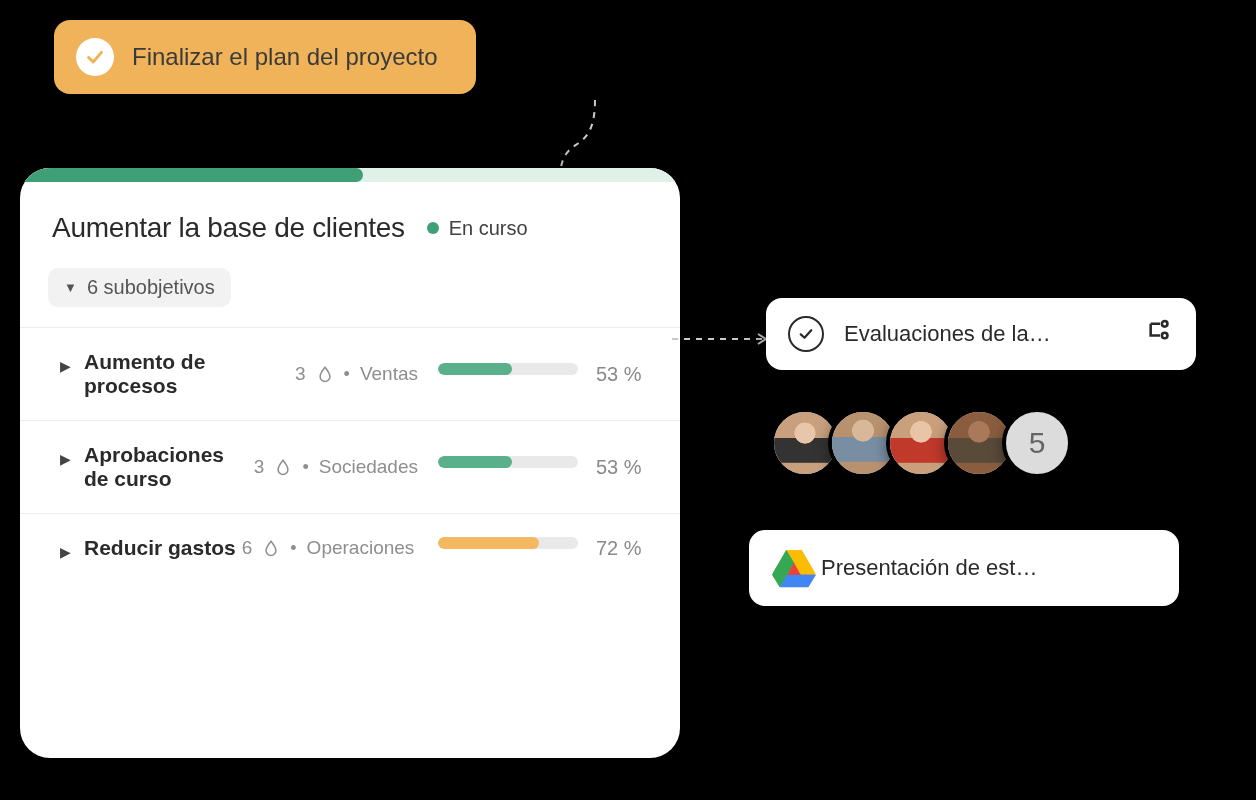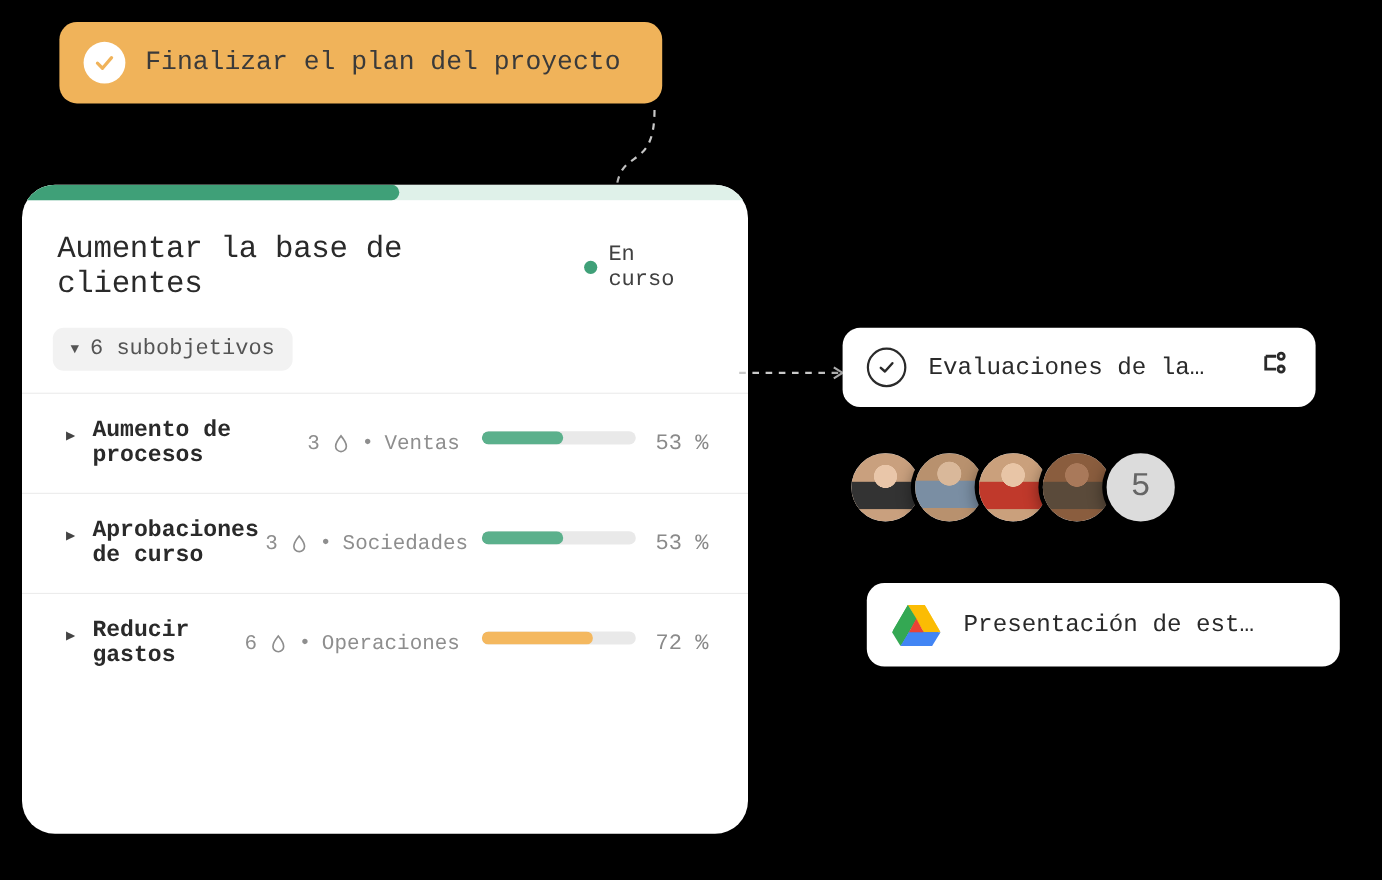--- a/index.html
+++ b/index.html
@@ -1,17 +1,17 @@
 <!DOCTYPE html>
 <html><head>
 <meta charset="utf-8">
 <style>
   * { box-sizing: border-box; margin: 0; padding: 0; }
   html, body { width: 1256px; height: 800px; background: #000; font-family: -apple-system, BlinkMacSystemFont, "Segoe UI", Helvetica, Arial, sans-serif; }
-  .canvas { position: relative; width: 1256px; height: 800px; font-family: Liberation Mono, monospace; }
+  .canvas { position: relative; width: 1256px; height: 800px; }
 
   
   .task-pill {
     position: absolute; left: 54px; top: 20px;
     display: flex; align-items: center; gap: 18px;
     background: #f0b35a; border-radius: 16px;
     padding: 18px 38px 18px 22px;
     box-shadow: 0 6px 18px rgba(0,0,0,.35);
   }
   .task-pill .check {
@@ -68,40 +68,40 @@
   .connector1b svg { width:100%; height:100%; }
   .connector2 {
     position:absolute; left:670px; top:324px; width:108px; height:30px; pointer-events:none;
   }
   .connector2 svg { width:100%; height:100%; }
 
   
   .side-card {
     position:absolute; background:#fff; border-radius:16px;
     box-shadow: 0 8px 30px rgba(0,0,0,.45);
-    display:flex; align-items:center; gap:20px;
+    display:flex; align-items:center; gap:4px;
     padding:18px 22px;
   }
   .eval-card { left:766px; top:298px; width:430px; justify-content:space-between;}
   .eval-card .left { display:flex; align-items:center; gap:20px;}
   .eval-card .circle-check { width:36px; height:36px; border:2.5px solid #2a2a2a; border-radius:50%; display:flex; align-items:center; justify-content:center;}
   .eval-card .circle-check svg { width:18px; height:18px; stroke:#2a2a2a; stroke-width:3; fill:none; stroke-linecap:round; stroke-linejoin:round;}
   .eval-card .text { font-size:22px; color:#2a2a2a; white-space:nowrap; overflow:hidden; text-overflow:ellipsis; max-width:260px;}
   .eval-card .link-icon svg { width:28px; height:28px; stroke:#2a2a2a; stroke-width:2.2; fill:none;}
 
   .avatars { position:absolute; left:770px; top:408px; display:flex; align-items:center;}
   .avatar {
     width:70px; height:70px; border-radius:50%; border:4px solid #000; box-shadow: 0 4px 14px rgba(0,0,0,.4);
     margin-left:-12px; background:#ddd; overflow:hidden; display:flex; align-items:center; justify-content:center;
     font-size:30px; color:#666;
   }
   .avatar:first-child{ margin-left:0;}
   .avatar.more { background:#dcdcdc; font-size:30px; color:#666; font-weight:400;}
 
-  .doc-card { left:788px; top:530px; width:430px; }
+  .doc-card { left:749px; top:530px; width:430px; }
   .doc-card .gdrive { width:46px; height:40px; flex-shrink:0;}
   .doc-card .text { font-size:22px; color:#2a2a2a; white-space:nowrap; overflow:hidden; text-overflow:ellipsis; }
 
   
   .avatar .ph { width:100%; height:100%; display:block;}
   .ph1 { background: radial-gradient(circle at 50% 34%, #e9c6a9 0 20%, transparent 21%), linear-gradient(#333,#333) 0 70%/100% 40% no-repeat, #c9a07e;}
   .ph2 { background: radial-gradient(circle at 50% 30%, #d9b89a 0 20%, transparent 21%), linear-gradient(#7a8ea3,#7a8ea3) 0 68%/100% 40% no-repeat, #b8916e;}
   .ph3 { background: radial-gradient(circle at 50% 32%, #e8c5a6 0 20%, transparent 21%), linear-gradient(#c0392b,#c0392b) 0 70%/100% 40% no-repeat, #caa07c;}
   .ph4 { background: radial-gradient(circle at 50% 32%, #a9795a 0 20%, transparent 21%), linear-gradient(#5a4a3a,#5a4a3a) 0 70%/100% 40% no-repeat, #8a5d3e;}
 </style>

